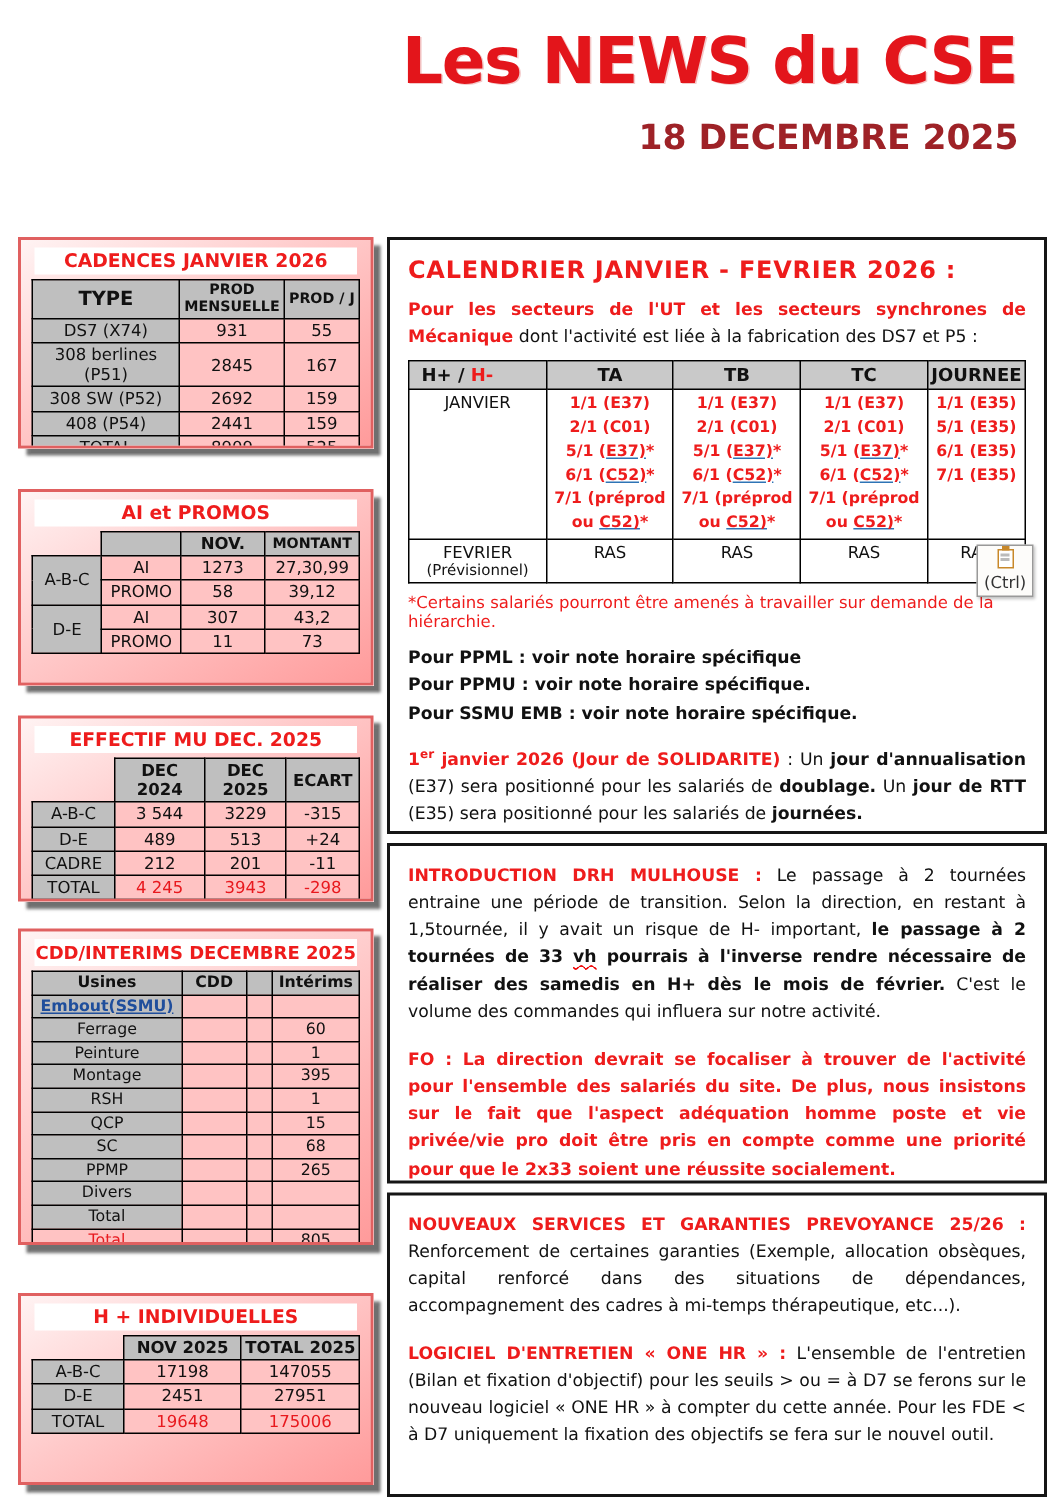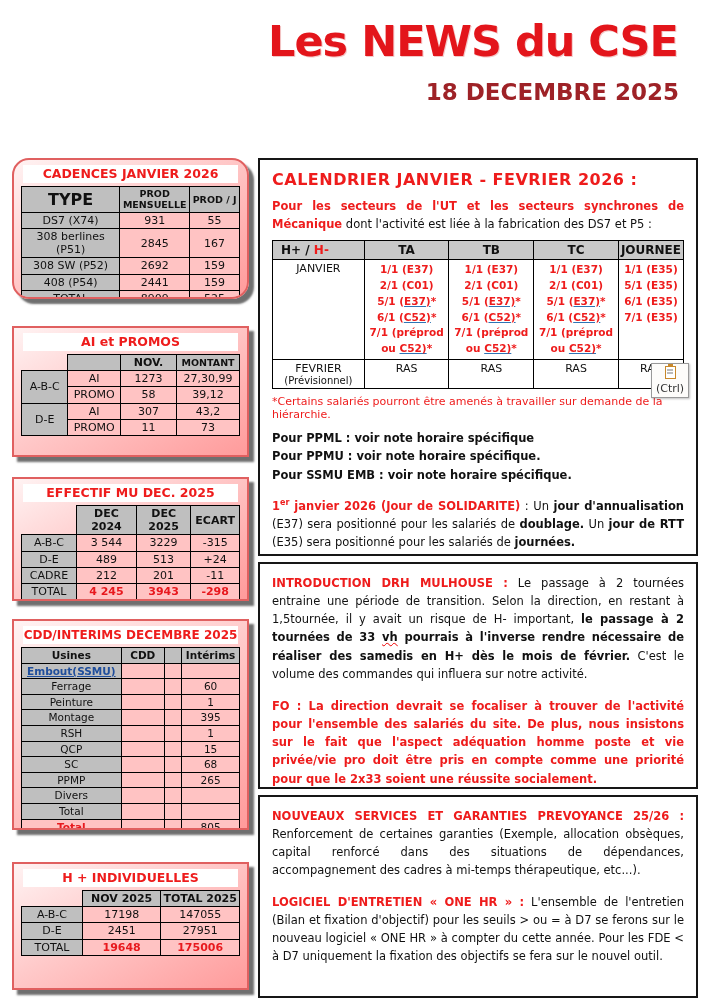--- a/index.html
+++ b/index.html
@@ -30,21 +30,21 @@
     background:#fff; text-align:center; font-weight:bold; color:#ee1c1c;
     font-size:12.5px; line-height:16px; padding:1px 0; margin:0 2px 3px;
     white-space:nowrap;
   }
   .ltable { border-collapse:collapse; margin:0 auto; width:100%;
             font-size:11px; text-align:center; }
   .ltable td, .ltable th { border:1px solid #000; padding:1px 2px; line-height:1.2; }
   .ltable th { font-weight:bold; }
   .gray  { background:#bfbfbf; }
   .pinkc { background:#ffc3c3; }
-  .redval { color:#e8191e; font-weight:bold; }
+  .redval { color:#e8191e; font-weight:normal; }
   .ghost { border:none !important; background:transparent; }
   .smallh { font-size:9.5px; }
   .link-text { color:#1f4e9c; text-decoration:underline; font-weight:bold; }
   
   .rbox {
     position:absolute; left:258px; width:440px; background:#fff;
     border:2px solid #161616; padding:8px 12px; overflow:hidden;
   }
   .rtitle { color:#ee1c1c; font-weight:bold; font-size:16px; letter-spacing:.5px; margin:2px 0 8px; }
   .rp { font-size:11.5px; line-height:1.58; text-align:justify; margin:7px 0; }
@@ -77,26 +77,26 @@
   .clip:after { content:""; position:absolute; top:2px; left:1px;
                 width:6px; height:1.5px; background:#bbb; box-shadow:0 3px 0 #bbb; }
   sup { font-size:8px; }
 </style>
 </head>
 <body>
 
 <div class="doc-title">Les NEWS du CSE</div>
 <div class="doc-date">18 DECEMBRE 2025</div>
 
-<div class="lbox" id="box-cadences" style="top:158px;height:141px;border-radius:17px;">
+<div class="lbox" id="box-cadences" style="top:158px;height:141px;">
   <div class="lbox-title"><span>CADENCES</span><span> JANVIER 2026</span></div>
   <table class="ltable">
     <tbody>
         <tr>
-      <th class="gray" style="width:102px;font-size:16px;">TYPE</th>
+      <th class="gray" style="width:102px;font-size:13px;">TYPE</th>
       <th class="gray smallh" style="width:70px;">PROD MENSUELLE</th>
       <th class="gray smallh" style="width:51px;">PROD / J</th>
     </tr>
     <tr>
       <td class="gray">DS7 (X74)</td>
       <td class="pinkc">931</td>
       <td class="pinkc">55</td>
     </tr>
     <tr>
       <td class="gray">308 berlines (P51)</td>

